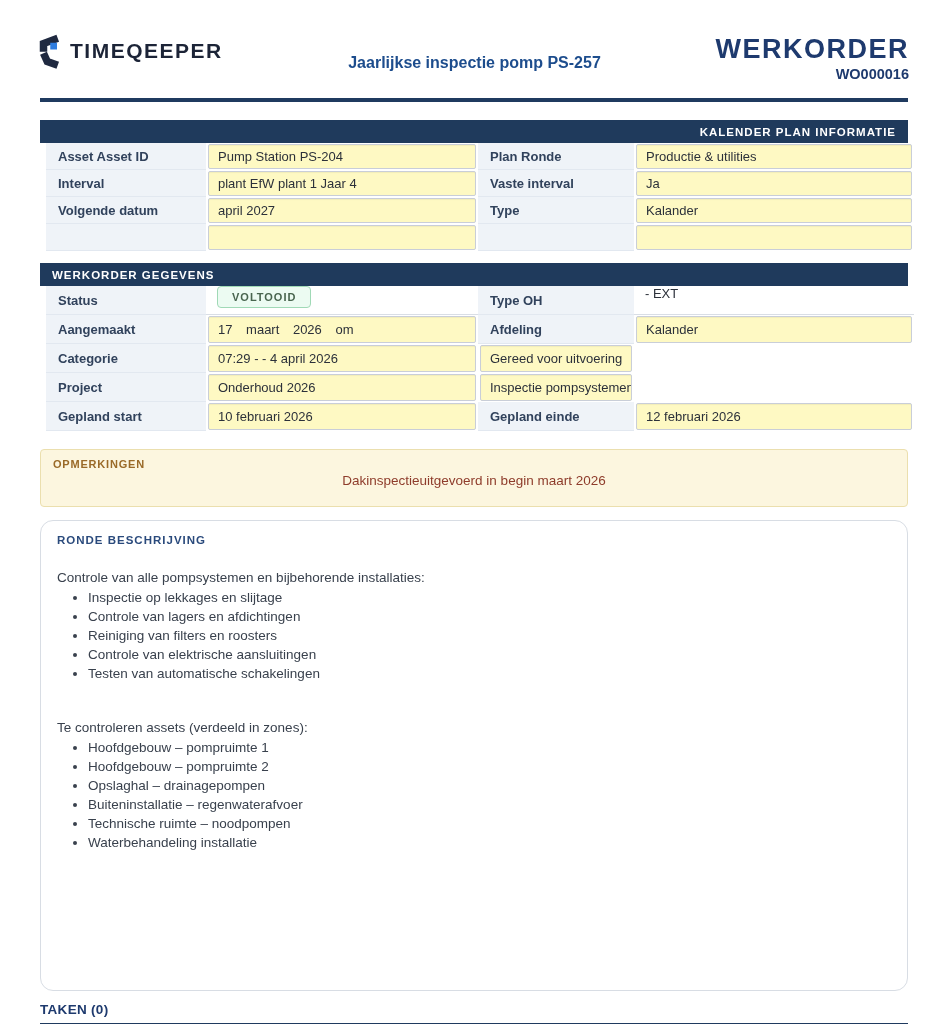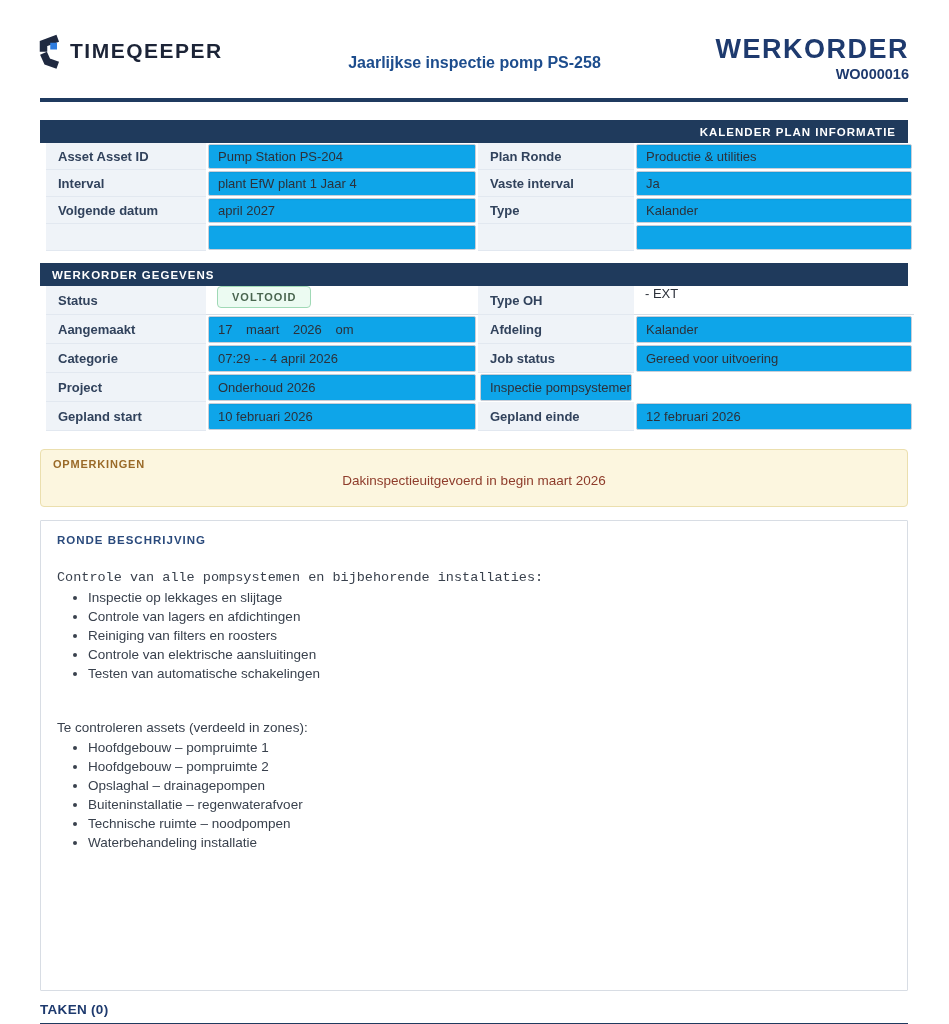--- a/index.html
+++ b/index.html
@@ -27,41 +27,41 @@
   .mt18 { margin-top:18px;text-align:right; }
   .mt12 { margin-top:12px; }
 
   
   .frow { display:grid; grid-template-columns:160px 272px 156px 280px;padding-left:6px; }
   .frow.h27 { height:27px; }
   .frow.h29 { height:29px; }
   .fl { background:#eff3f8; border-bottom:1px solid #e2e8f0; padding:0 10px 0 12px;
         font-weight:bold; font-size:13px; color:#31425c; display:flex; align-items:center; }
   .fv { padding:1px 2px; }
-  .vbox { border:1px solid #c9ced8; border-radius:2px; background:#0ea5e9; height:100%;
+  .vbox { border:1px solid #c9ced8; border-radius:2px; background:#fef9c3; height:100%;
           display:flex; align-items:center; padding:0 9px; font-size:13px; color:#2c313a;
           box-shadow: inset 0 1px 1px rgba(0,0,0,0.05); white-space:nowrap; overflow:hidden; }
   .fv-plain { display:flex; align-items:flex-start; padding:0 11px; font-size:13px; color:#2c313a;
               border-bottom:1px solid #d9dee5; }
   .wide-words { word-spacing:10px; }
   .badge { display:inline-block; border:1px solid #a0d9b6; background:#ecfbf2; color:#49654f;
            font-size:11px; font-weight:bold; letter-spacing:1px; padding:4px 14px;
            border-radius:4px; line-height:12px; }
 
   
   .opmerkingen { margin-top:18px; border:1px solid #ebdfae; background:#fcf6df;
                  border-radius:4px; padding:8px 12px 18px; }
   .opm-title { font-size:11px; font-weight:bold; color:#9a6a28; letter-spacing:0.8px; }
   .opm-text { font-size:13.5px; color:#8e3c2b; margin-top:3px;text-align:center; }
 
   
-  .desc-box { margin-top:13px; border:1px solid #d8dde4; border-radius:1px;
+  .desc-box { margin-top:13px; border:1px solid #d8dde4; border-radius:13px;
               padding:13px 16px; height:471px; background:#fff; }
   .desc-title { font-size:11.5px; font-weight:bold; color:#2a4a7c; letter-spacing:1px; }
-  .desc-p { font-size:13.5px; color:#39414d; margin-top:24px;font-family:Liberation Mono, monospace; }
+  .desc-p { font-size:13.5px; color:#39414d; margin-top:24px; }
   .desc-p2 { font-size:13.5px; color:#39414d; margin-top:37px; }
   .desc-box ul { margin:3px 0 0; padding-left:31px; }
   .desc-box li { font-size:13.5px; color:#39414d; line-height:19px; }
 
   
   .taken { margin-top:11px; font-size:13.5px; font-weight:bold; color:#1e3a6e; letter-spacing:0.3px; }
 </style>
 </head>
 <body>
 
@@ -69,21 +69,21 @@
 
   <div class="header">
     <div class="brand">
       <svg class="brand-icon" viewBox="0 0 48 48">
         <path d="M37 7 L18 14 L18 25" fill="none" stroke="#1f2940" stroke-width="10" stroke-linejoin="miter" stroke-linecap="butt"></path>
         <path d="M18 27 L23 38 L37 43" fill="none" stroke="#1f2940" stroke-width="10" stroke-linejoin="miter" stroke-linecap="butt"></path>
         <rect x="27" y="13" width="9" height="9" fill="#2f7de0"></rect>
       </svg>
       <span class="brand-name">TIMEQEEPER</span>
     </div>
-    <div class="doc-title">Jaarlijkse inspectie pomp PS-258</div>
+    <div class="doc-title">Jaarlijkse inspectie pomp PS-257</div>
     <div class="doc-meta">
       <div class="doc-type">WERKORDER</div>
       <div class="doc-number">WO000016</div>
     </div>
   </div>
 
   <div class="content">
     <div class="rule-top"></div>
 
     <div class="section-bar mt18">KALENDER PLAN INFORMATIE</div>
@@ -148,21 +148,20 @@
         <div class="fl">Afdeling</div>
         <div class="fv">
             <div class="vbox">Kalander</div>
           </div>
       </div>
       <div class="frow h29">
         <div class="fl">Categorie</div>
         <div class="fv">
             <div class="vbox">07:29 - - 4 april 2026</div>
           </div>
-        <div class="fl">Job status</div>
         <div class="fv">
             <div class="vbox">Gereed voor uitvoering</div>
           </div>
       </div>
       <div class="frow h29">
         <div class="fl">Project</div>
         <div class="fv">
             <div class="vbox">Onderhoud 2026</div>
           </div>
         <div class="fv">

